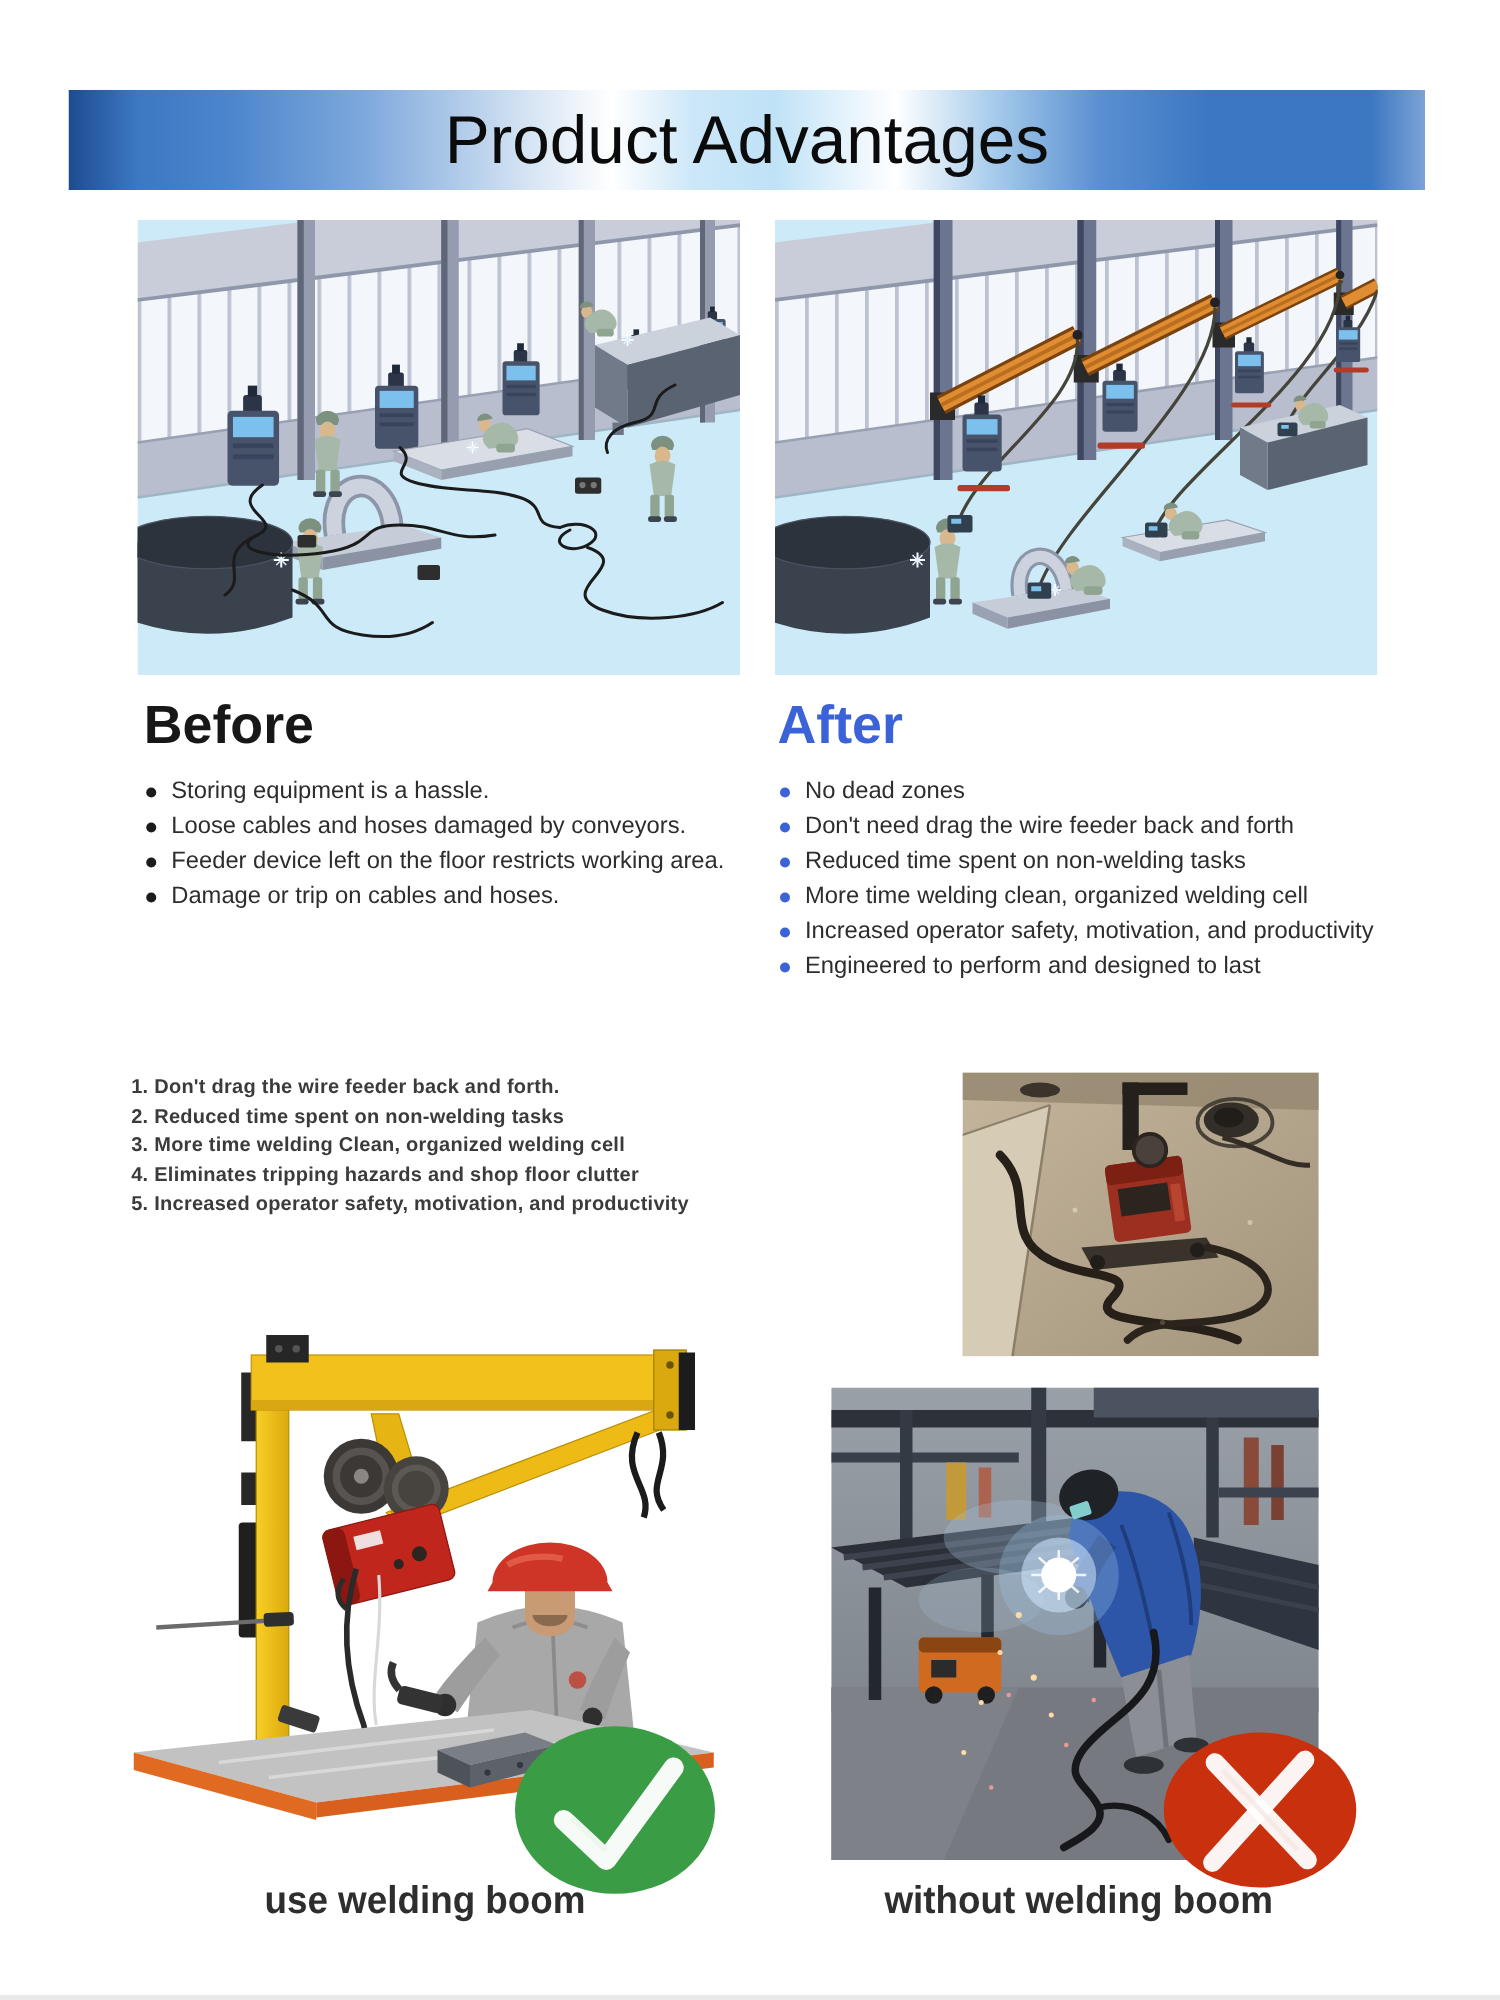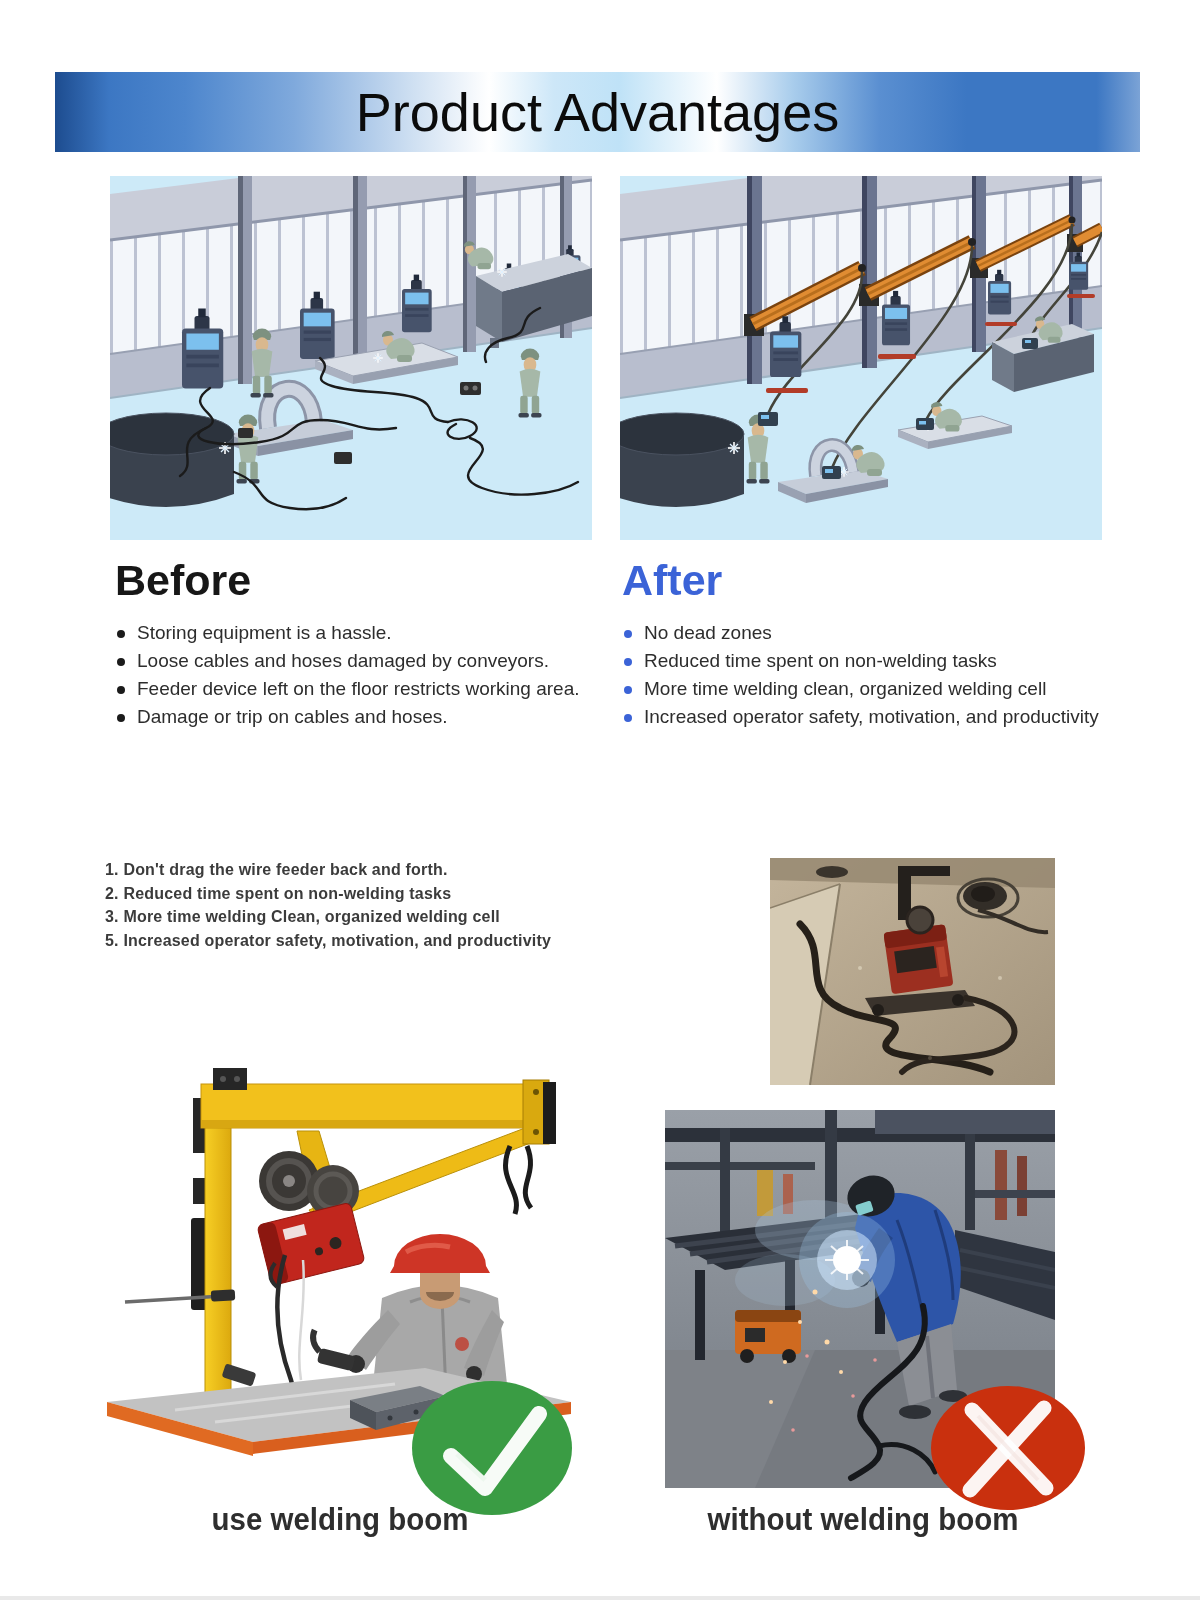--- a/index.html
+++ b/index.html
@@ -261,30 +261,33 @@
       <li><span class="dot"></span><span>Loose cables and hoses damaged by conveyors.</span></li>
       <li><span class="dot"></span><span>Feeder device left on the floor restricts working area.</span></li>
       <li><span class="dot"></span><span>Damage or trip on cables and hoses.</span></li>
     </ul>
   </div>
 
   <div class="col after" style="left:622px;top:556px;width:478px">
     <h2>After</h2>
     <ul class="blist">
       <li><span class="dot"></span><span>No dead zones</span></li>
+      <li><span class="dot"></span><span>Don't need drag the wire feeder back and forth</span></li>
       <li><span class="dot"></span><span>Reduced time spent on non-welding tasks</span></li>
       <li><span class="dot"></span><span>More time welding clean, organized welding cell</span></li>
       <li><span class="dot"></span><span>Increased operator safety, motivation, and productivity</span></li>
+      <li><span class="dot"></span><span>Engineered to perform and designed to last</span></li>
     </ul>
   </div>
 
   <div class="benefits">
     <div>1. Don't drag the wire feeder back and forth.</div>
     <div>2. Reduced time spent on non-welding tasks</div>
     <div>3. More time welding Clean, organized welding cell</div>
+    <div>4. Eliminates tripping hazards and shop floor clutter</div>
     <div>5. Increased operator safety, motivation, and productivity</div>
   </div>
 
   <div class="fig" style="left:770px;top:858px">
     <svg width="285" height="227" viewBox="0 0 285 227" aria-hidden="true">
       <defs>
         <linearGradient id="floorT" x1="0" y1="0" x2="1" y2="1">
           <stop offset="0" stop-color="#c4b59c"></stop>
             <stop offset="1" stop-color="#a3947c"></stop>
         </linearGradient>

